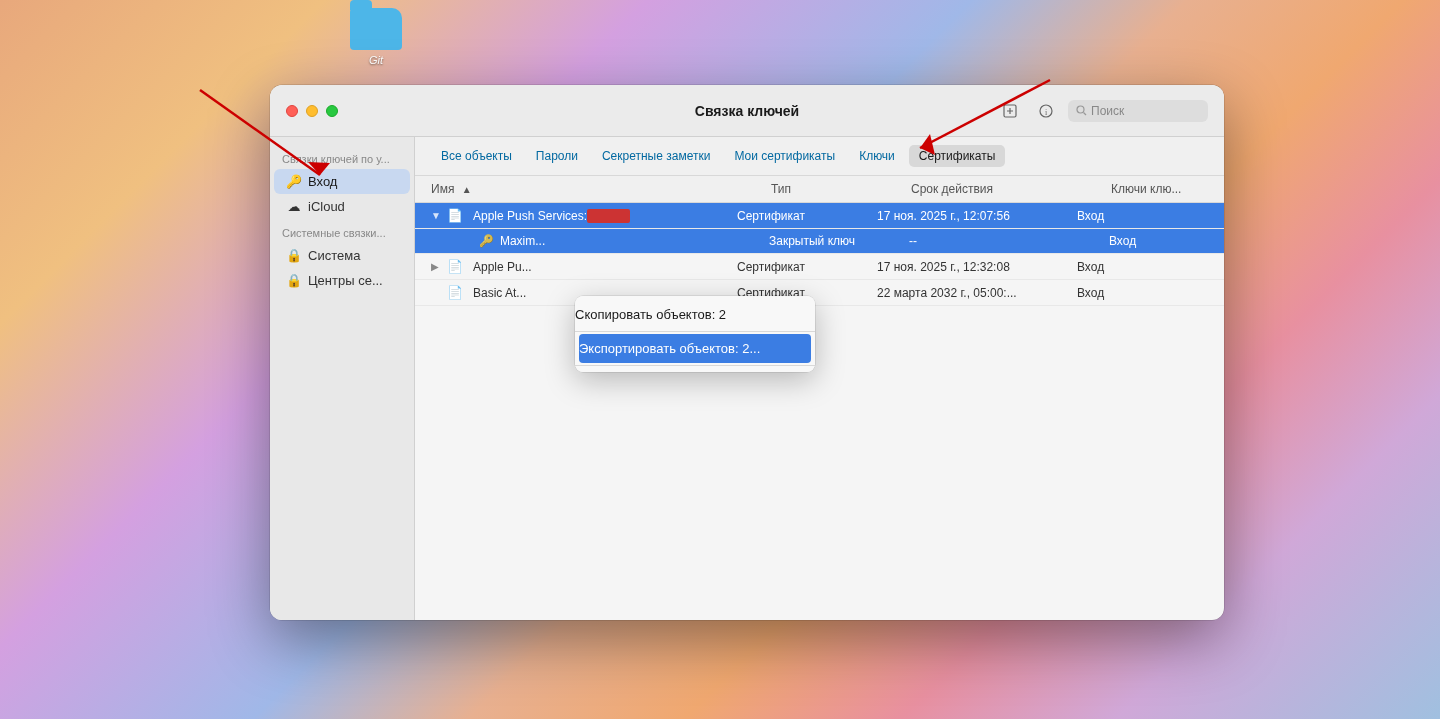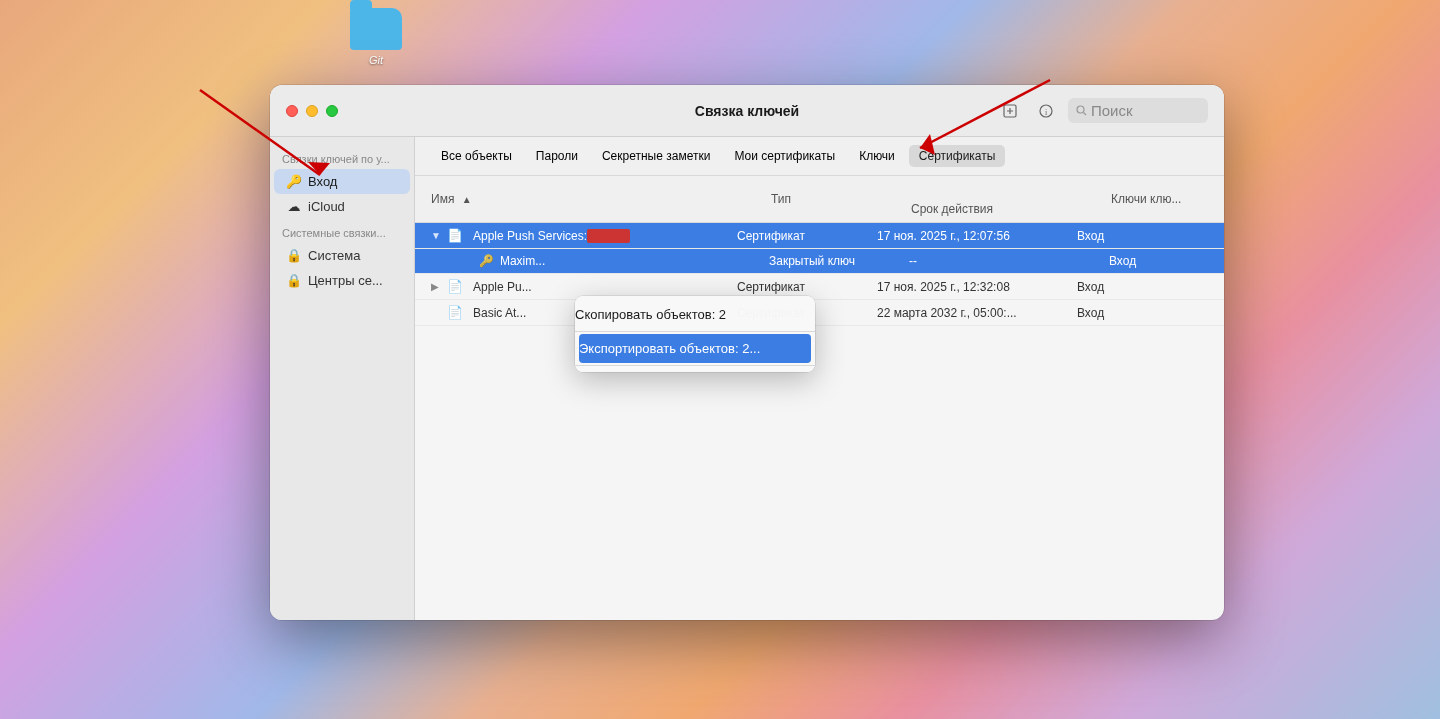--- a/index.html
+++ b/index.html
@@ -134,21 +134,21 @@
       display: flex;
       align-items: center;
       background: #ddd;
       border-radius: 6px;
       padding: 4px 8px;
       gap: 4px;
       width: 140px;
     }
 
     .search-box span {
-      font-size: 15px;
+      font-size: 12px;
       color: #888;
     }
 
     
     .window-body {
       display: flex;
       flex: 1;
       overflow: hidden;
     }
 
@@ -206,21 +206,21 @@
       align-items: center;
       padding: 8px 16px;
       gap: 4px;
       border-bottom: 1px solid #d8d8d8;
       background: #f0f0f0;
     }
 
     .tab {
       padding: 4px 10px;
       font-size: 12px;
-      color: #000000;
+      color: #0369a1;
       cursor: pointer;
       border-radius: 5px;
       white-space: nowrap;
     }
 
     .tab.active {
       background: #d8d8d8;
       color: #1a1a1a;
       font-weight: 500;
     }
@@ -237,21 +237,21 @@
       align-items: center;
       padding: 6px 16px;
       border-bottom: 1px solid #d8d8d8;
       background: #f0f0f0;
       position: sticky;
       top: 0;
     }
 
     .col-name { width: 340px; font-size: 12px; color: #555; font-weight: 500; }
     .col-type { width: 140px; font-size: 12px; color: #555; font-weight: 500; }
-    .col-expiry { width: 200px; font-size: 12px; color: #555; font-weight: 500; margin-top: 20px; }
+    .col-expiry { width: 200px; font-size: 12px; color: #555; font-weight: 500; }
     .col-keychain { flex: 1; font-size: 12px; color: #555; font-weight: 500; }
 
     .sort-arrow {
       display: inline-block;
       margin-left: 4px;
       font-size: 10px;
     }
 
     
     .table-row {

